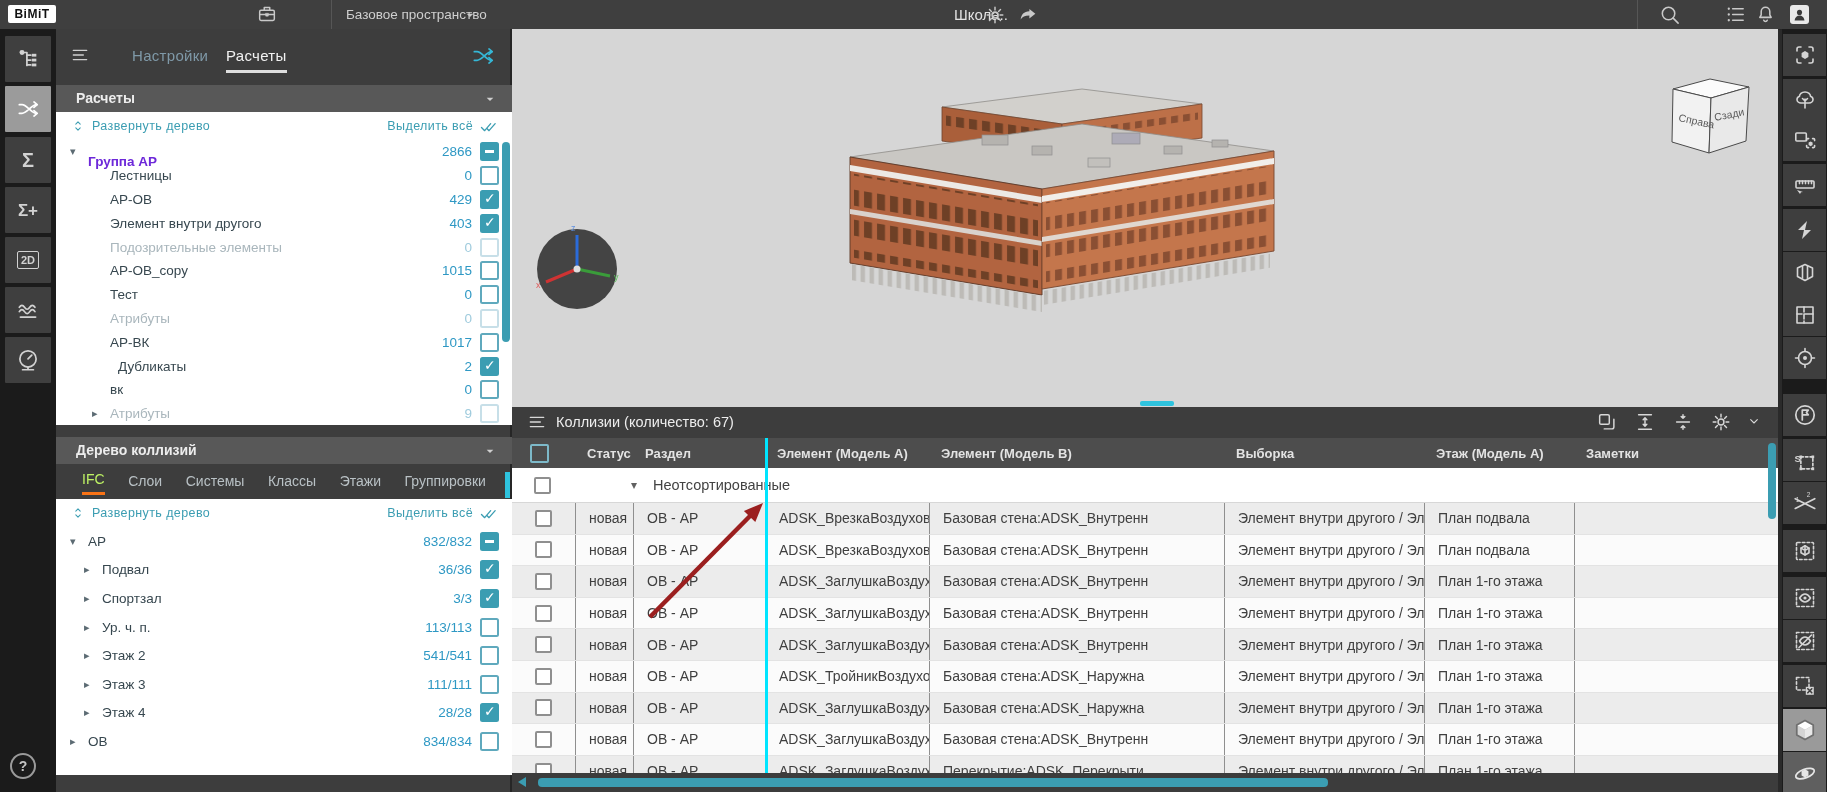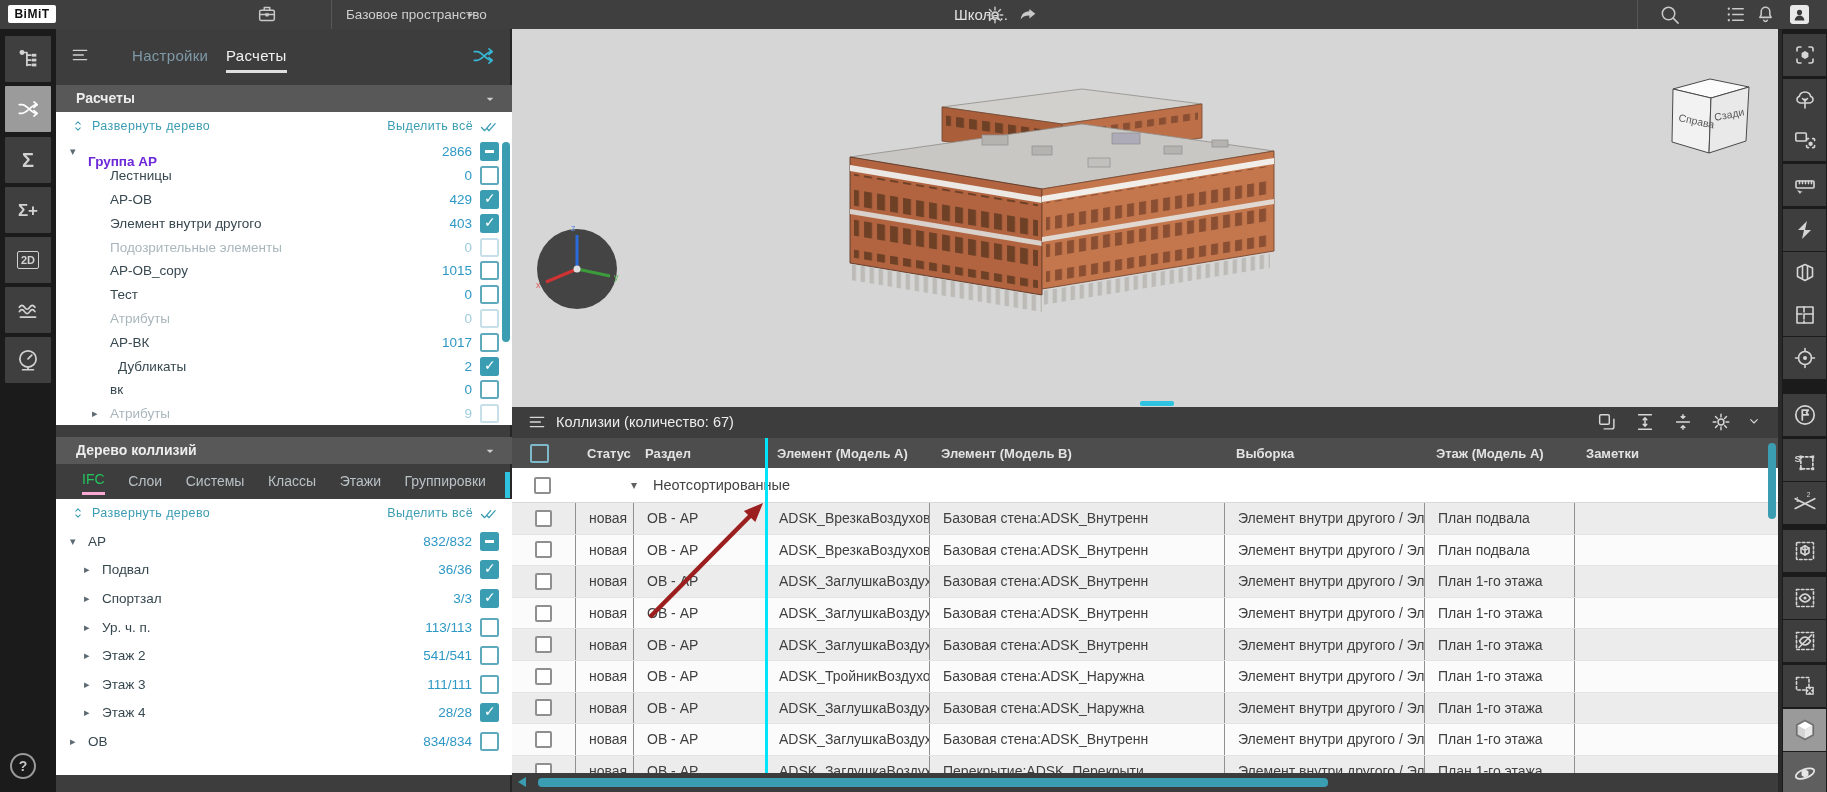--- a/index.html
+++ b/index.html
@@ -52,21 +52,21 @@
   .cb{width:19px;height:19px;border:2px solid #5fa9bd;border-radius:2.5px;background:#fff;
       box-sizing:border-box;position:relative;flex:none;}
   .cb.on,.cb.ind{background:#3b9db2;border-color:#3b9db2;}
   .cb.on:after{content:"✓";position:absolute;left:2px;top:-2px;color:#fff;font-size:14px;font-weight:bold;}
   .cb.ind:after{content:"";position:absolute;left:3px;right:3px;top:6px;height:3px;background:#fff;}
   .cb.mut{border-color:#c7dfe8;}
   .vscroll{position:absolute;width:8px;border-radius:4px;background:#3b9db2;}
   .ctabs{left:0;width:456px;height:32px;display:flex;align-items:center;justify-content:space-between;
          padding:0 26px 0 26px;box-sizing:border-box;}
   .ctab{font-size:14px;color:#b9c1c5;padding-bottom:5px;}
-  .ctab.active{color:#22c55e;border-bottom:3px solid #f9a8d4;}
+  .ctab.active{color:#bef264;border-bottom:3px solid #f97316;}
 
   
   .viewport{left:512px;top:29px;width:1266px;height:378px;background:#d6d6d6;overflow:hidden;}
   .drag-handle{left:628px;top:372px;width:34px;height:5px;background:#2ec3de;border-radius:2px;}
 
   
   .table-panel{left:512px;top:407px;width:1266px;height:385px;background:#fff;overflow:hidden;}
   .t-toolbar{left:0;top:0;width:1266px;height:31px;background:#3d3d3d;color:#ededed;}
   .t-title{position:absolute;left:44px;top:7px;font-size:14.5px;}
   .t-tool-ico{position:absolute;top:4px;color:#d8d8d8;}

